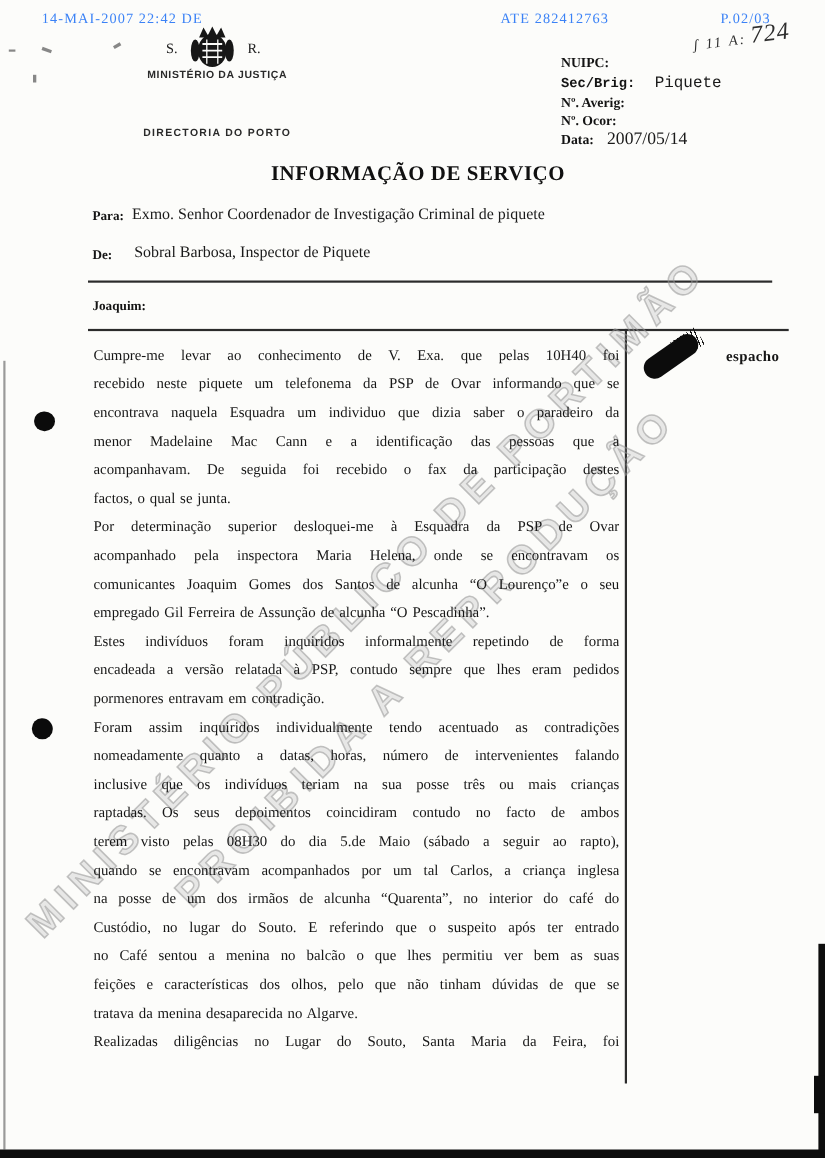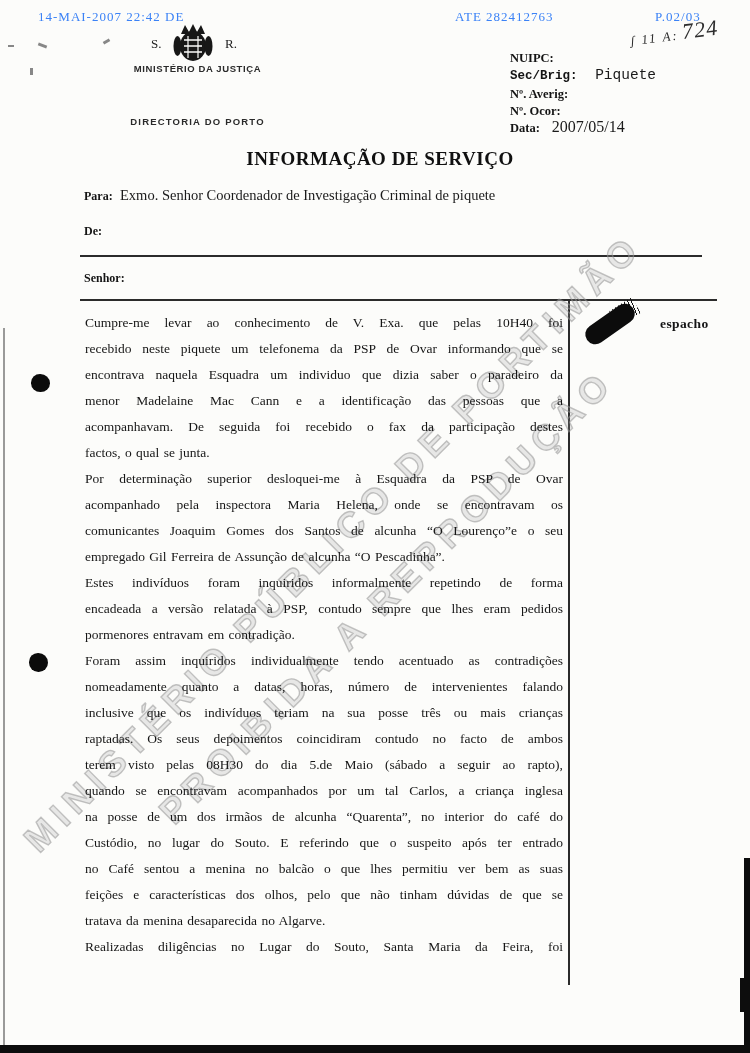--- a/index.html
+++ b/index.html
@@ -120,24 +120,25 @@
       <span class="cf-value big">2007/05/14</span>
     </div>
   </div>
 
   <div class="abs doc-title" style="left:80px;top:148px;width:600px;">INFORMAÇÃO DE SERVIÇO</div>
 
   <div class="abs fld-label" style="left:84px;top:189px;">Para:</div>
   <div class="abs fld-text" style="left:120px;top:187px;">Exmo. Senhor Coordenador de Investigação Criminal de piquete</div>
 
   <div class="abs fld-label" style="left:84px;top:224px;">De:</div>
+  <div class="abs fld-text" style="left:122px;top:222px;">Sobral Barbosa, Inspector de Piquete</div>
 
   <div class="abs hline" style="left:80px;top:255px;width:622px;"></div>
 
-  <div class="abs fld-label" style="left:84px;top:271px;">Senhor:</div>
+  <div class="abs fld-label" style="left:84px;top:271px;">Joaquim:</div>
 
   <div class="abs hline" style="left:80px;top:299px;width:637px;"></div>
   <div class="abs vline" style="left:568px;top:299px;height:686px;"></div>
 
   <div class="abs watermark">
     <div class="wm-line">MINISTÉRIO PÚBLICO DE PORTIMÃO</div>
     <div class="wm-line">PROIBIDA A REPRODUÇÃO</div>
   </div>
 
   <div class="abs bodywrap bodycol" style="left:85px;top:310px;">

